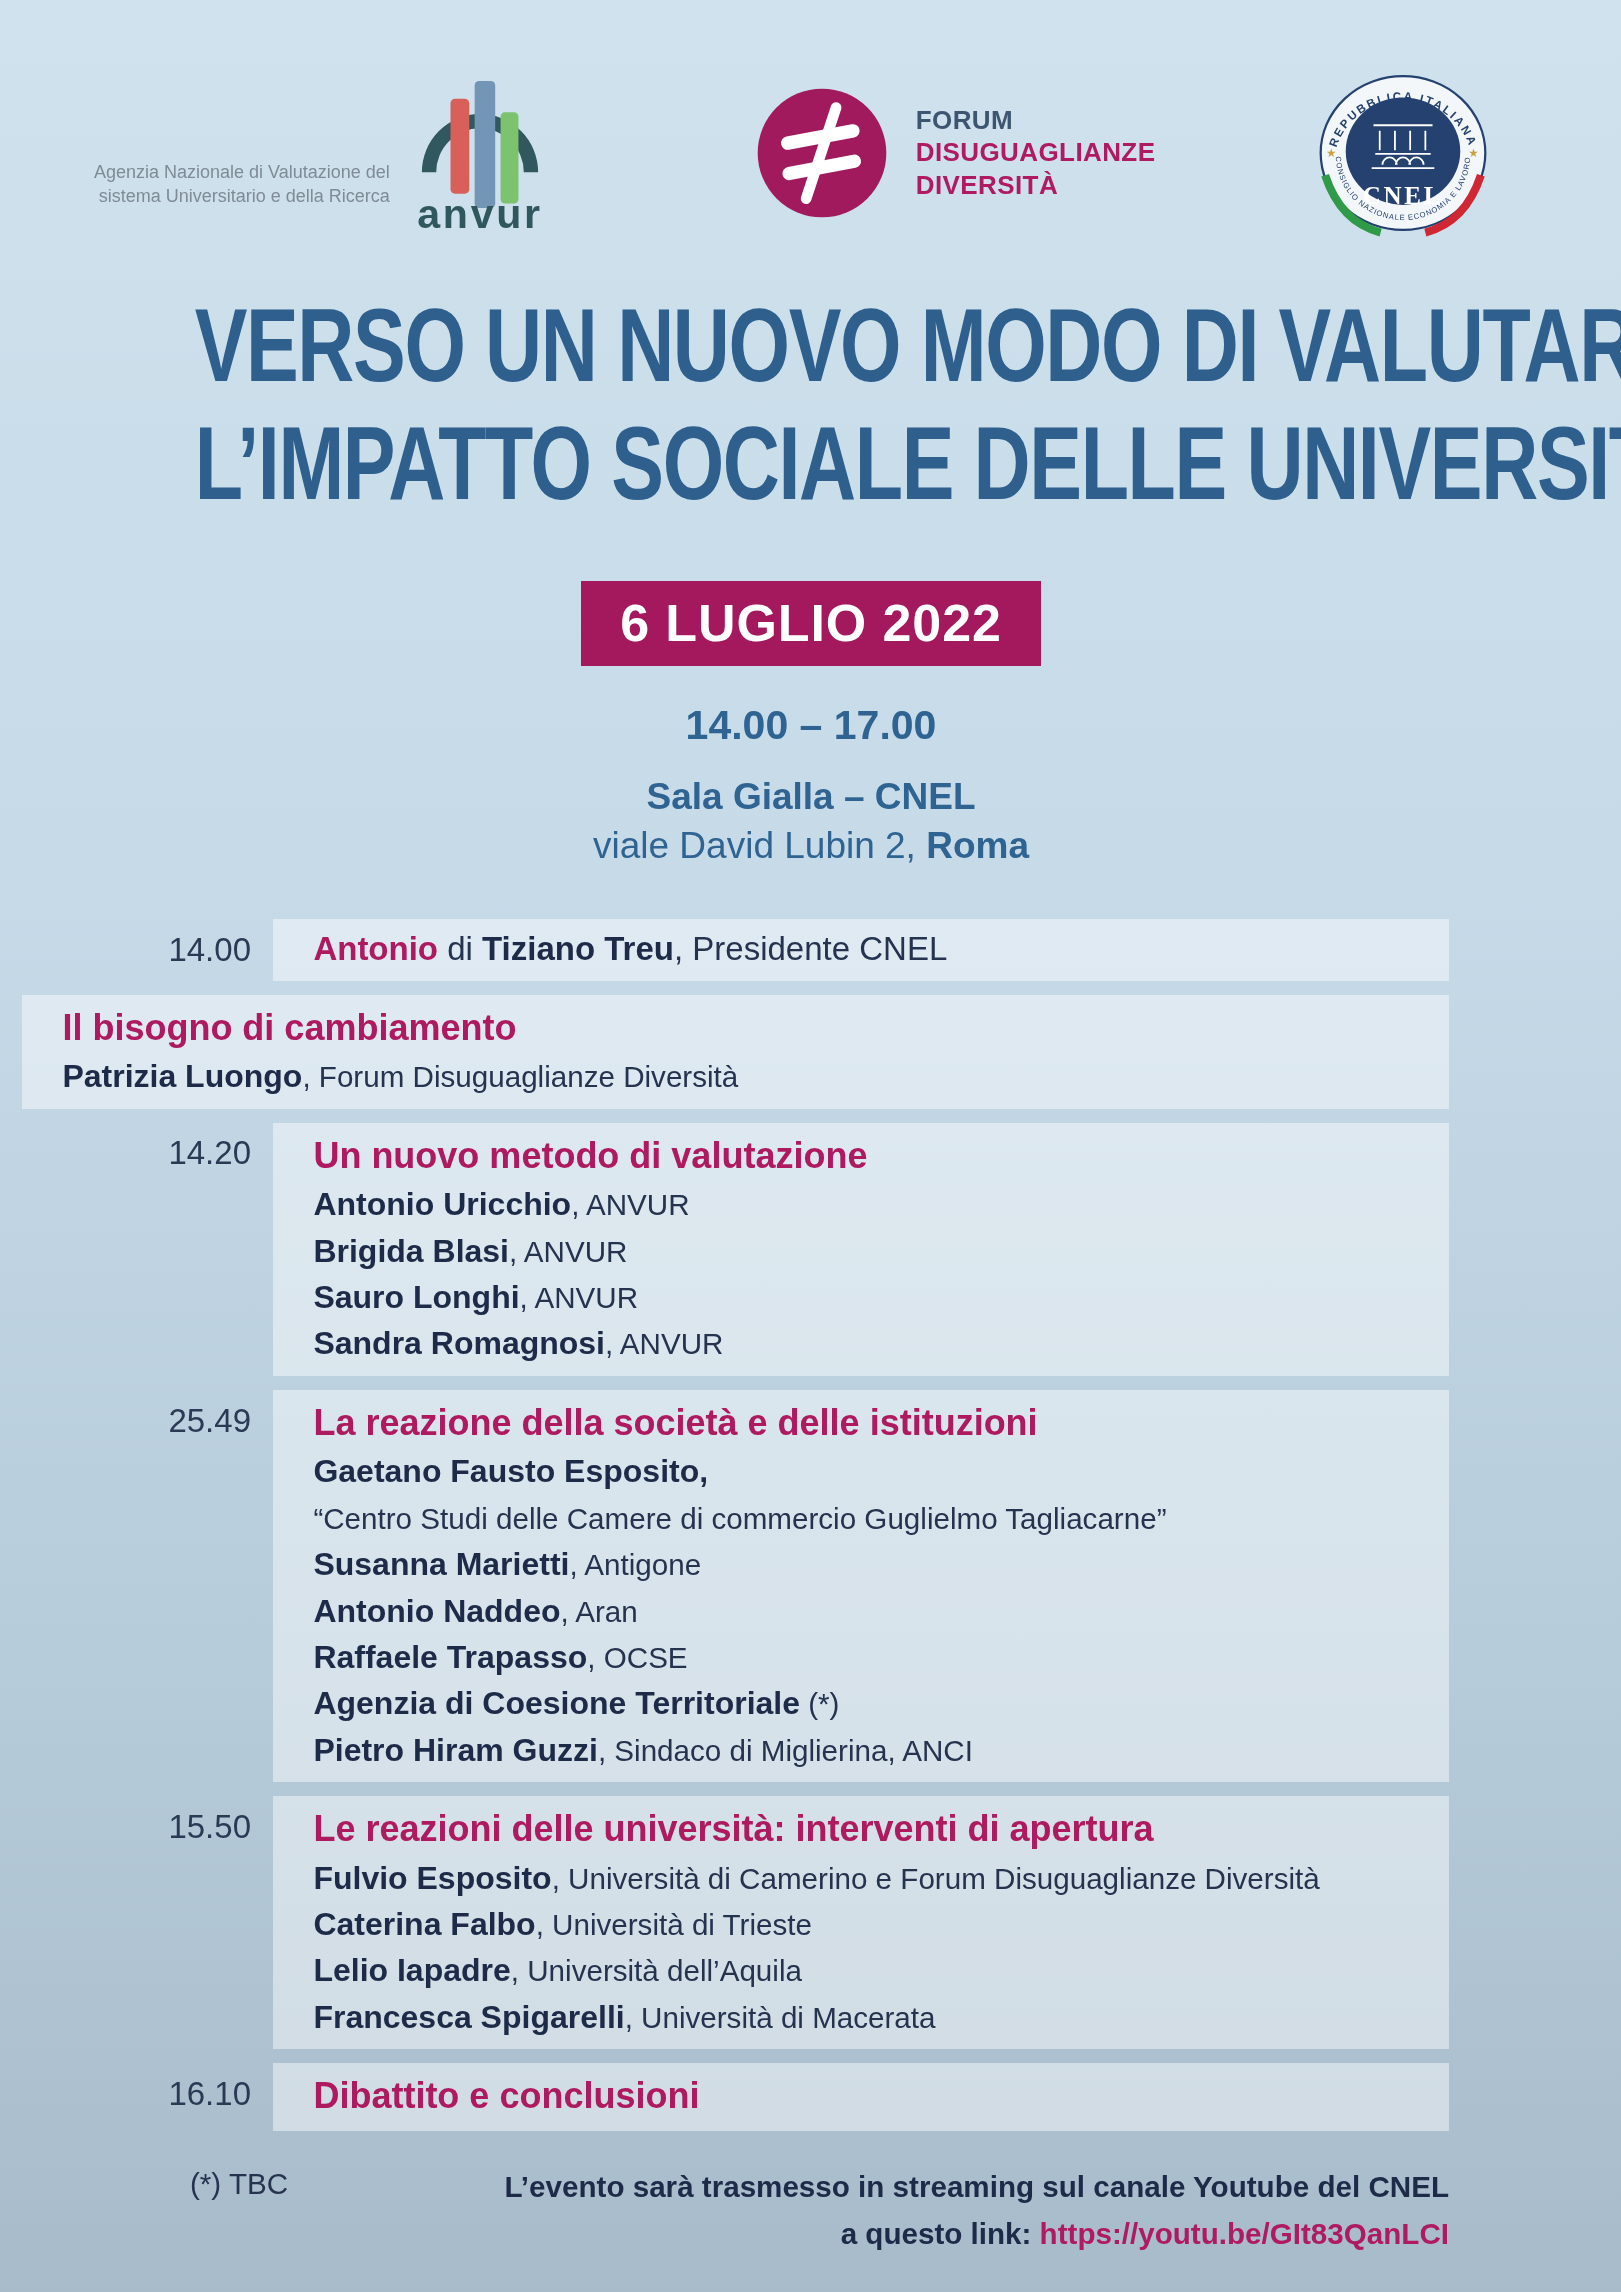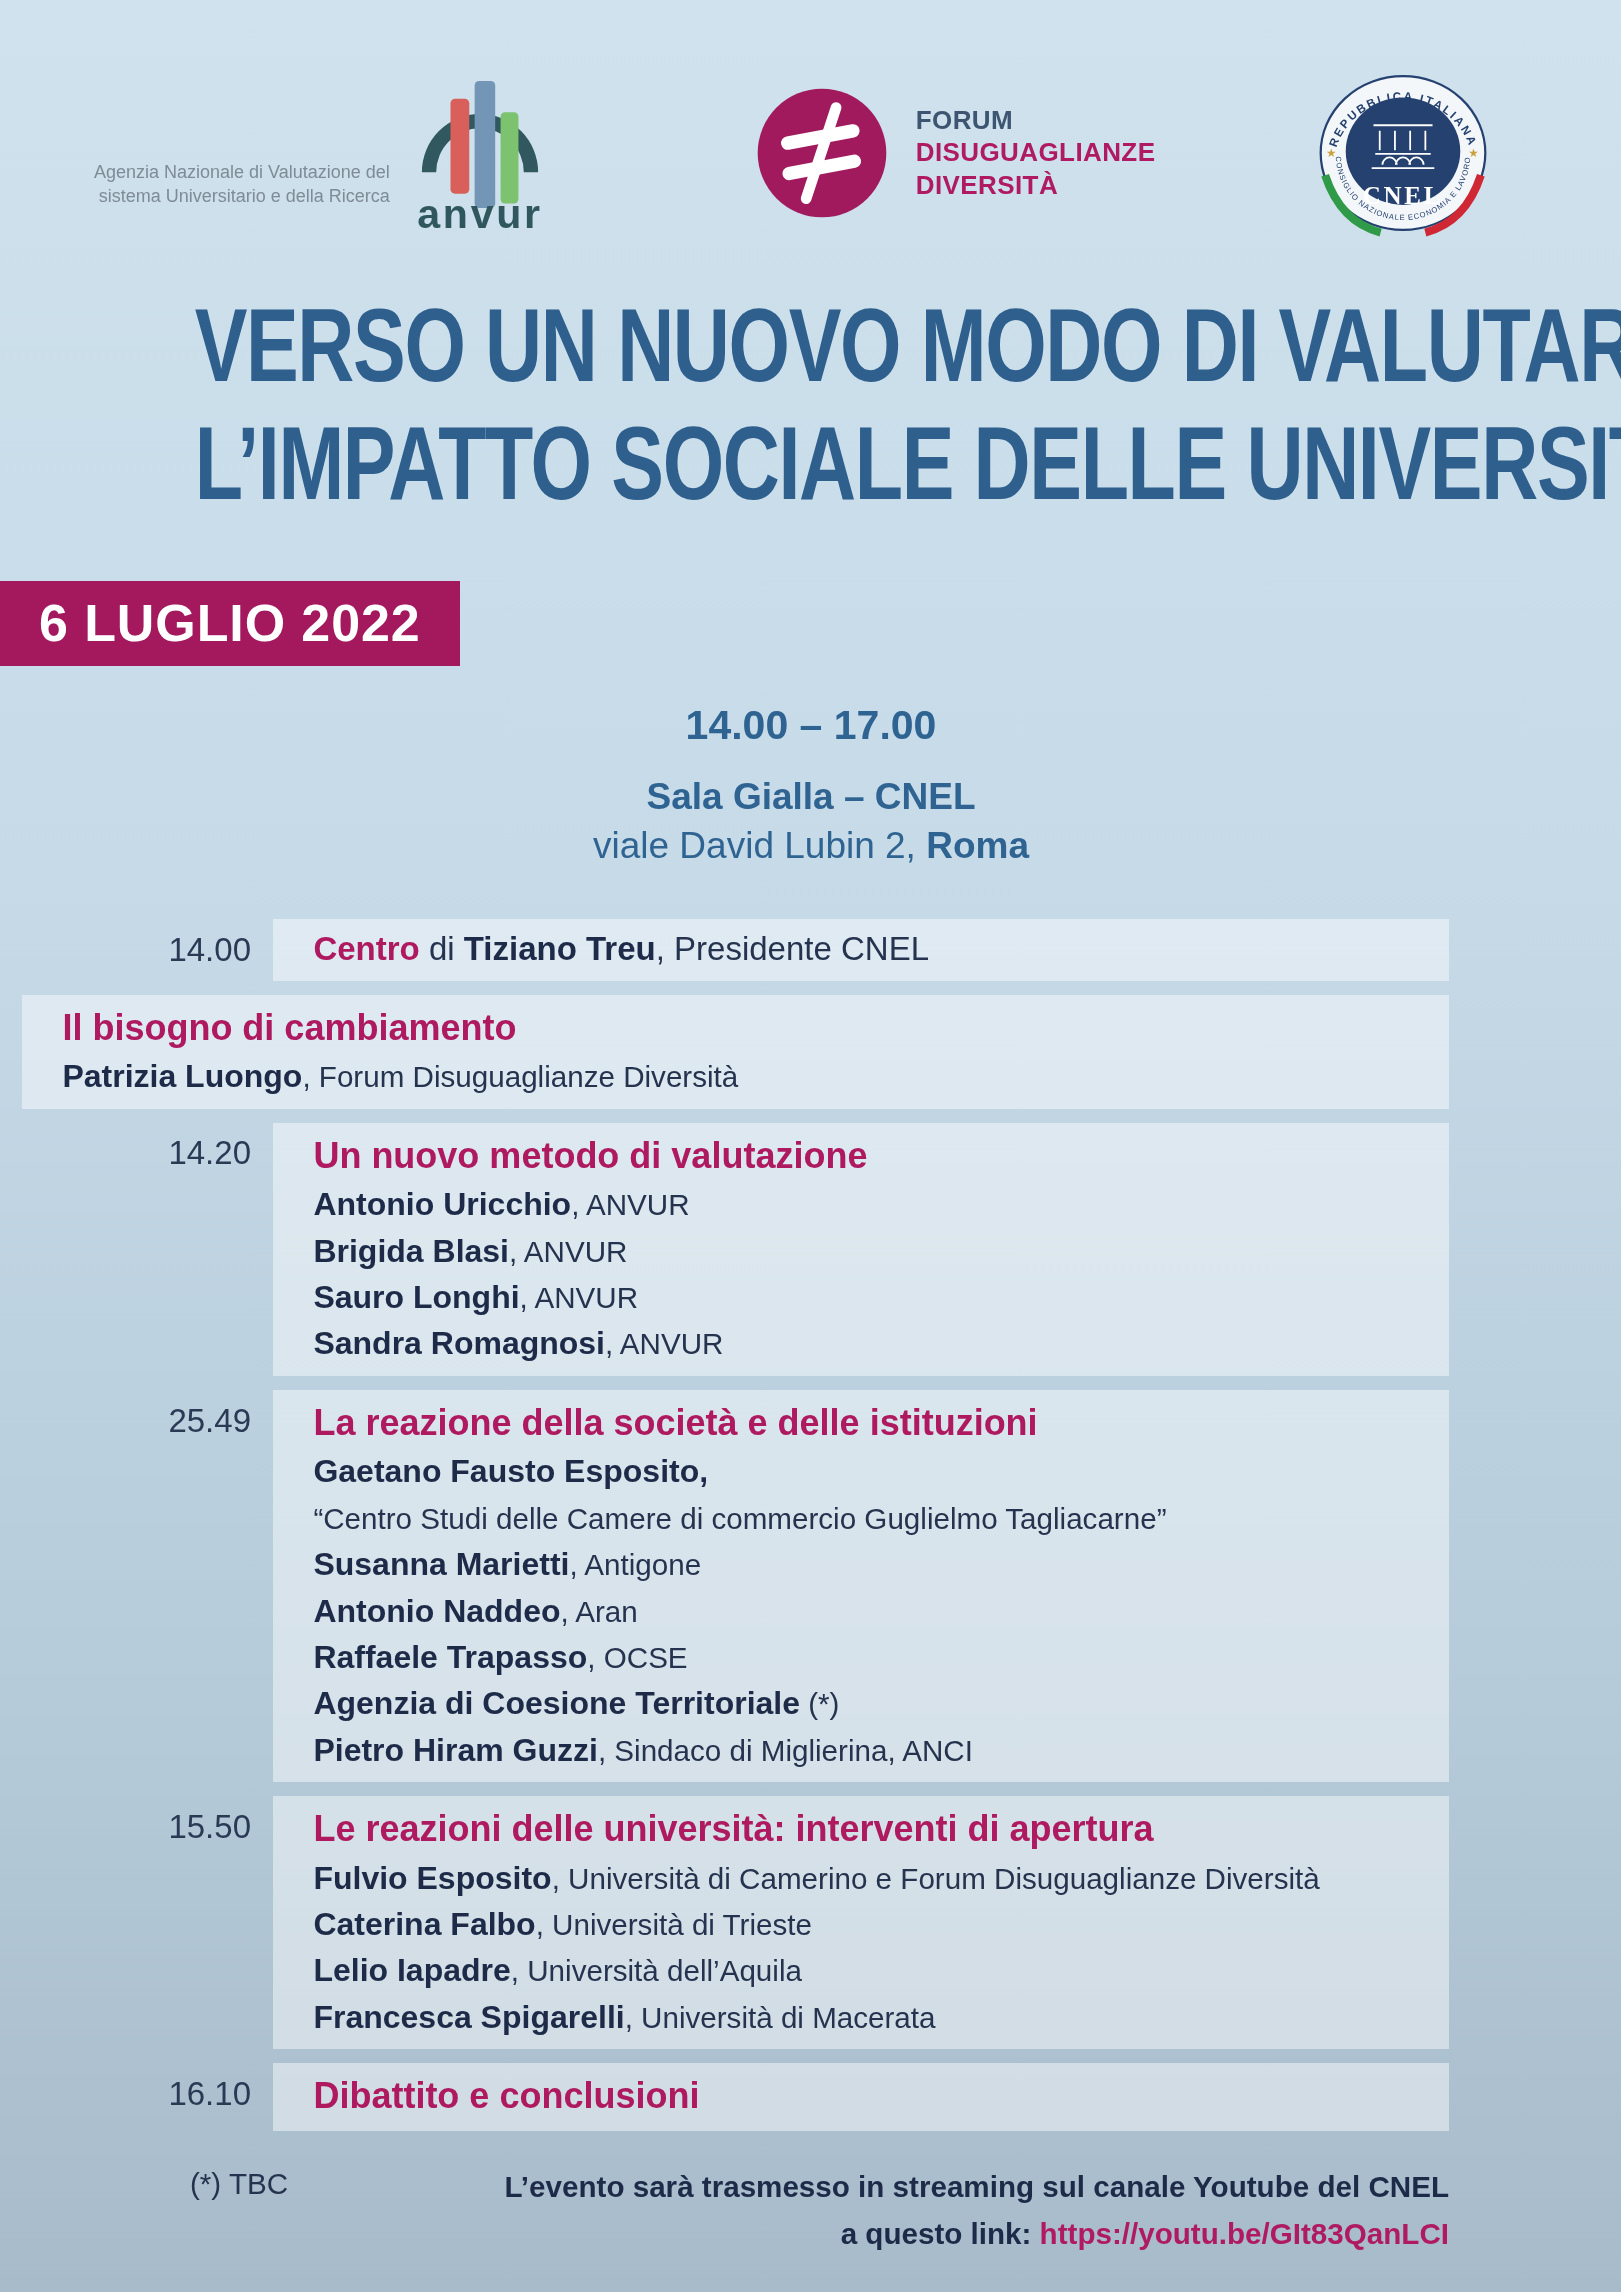--- a/index.html
+++ b/index.html
@@ -41,21 +41,21 @@
   .forum-text .l1{color:var(--forum-navy);}
   .forum-text .l2,.forum-text .l3{color:#b01a62;}
   
   .title{margin-top:54px;text-align:center;color:var(--blue-title);}
   .title-line{
     display:block;font-weight:bold;font-size:104px;line-height:1.13;
     letter-spacing:-1.8px;transform:scaleX(0.76);transform-origin:50% 50%;
     white-space:nowrap;
   }
   
-  .badge-wrap{display:flex;margin-top:59px;}
+  .badge-wrap{display:flex;justify-content:center;margin-top:59px;}
   .date-badge{
     background:var(--badge);color:#fff;font-weight:bold;font-size:52px;
     letter-spacing:0.9px;padding:11.6px 39px 13.4px;
   }
   .event-time{margin-top:36px;text-align:center;color:var(--blue-info);font-weight:bold;font-size:41px;}
   .event-venue{margin-top:27px;text-align:center;color:var(--blue-info);font-weight:bold;font-size:37px;}
   .event-address{margin-top:7.2px;text-align:center;color:var(--blue-info);font-size:37px;}
   .event-address .city{font-weight:bold;}
   
   .schedule{margin:52px 173px 0 0;display:flex;flex-direction:column;gap:14px;}
@@ -157,21 +157,21 @@
   <div class="date-badge">6 LUGLIO 2022</div>
 </div>
 <div class="event-time">14.00 – 17.00</div>
 <div class="event-venue">Sala Gialla – CNEL</div>
 <div class="event-address"><span>viale David Lubin 2, </span><span class="city">Roma</span></div>
 
 <div class="schedule" id="schedule">
     <div class="schedule-row">
       <div class="slot-time">14.00</div>
       <div class="slot-panel">
-        <p class="inline-line"><span class="accent-bold">Centro</span><span class="regular"> di </span><span class="bold">Tiziano Treu</span><span class="regular">, Presidente CNEL</span></p>
+        <p class="inline-line"><span class="accent-bold">Antonio</span><span class="regular"> di </span><span class="bold">Tiziano Treu</span><span class="regular">, Presidente CNEL</span></p>
       </div>
     </div>
     <div class="schedule-row">
       <div class="slot-panel">
         <h3 class="session-title">Il bisogno di cambiamento</h3>
         <p class="speaker-line"><span class="speaker-name">Patrizia Luongo</span><span class="speaker-affiliation">, Forum Disuguaglianze Diversità</span></p>
       </div>
     </div>
     <div class="schedule-row">
       <div class="slot-time">14.20</div>

